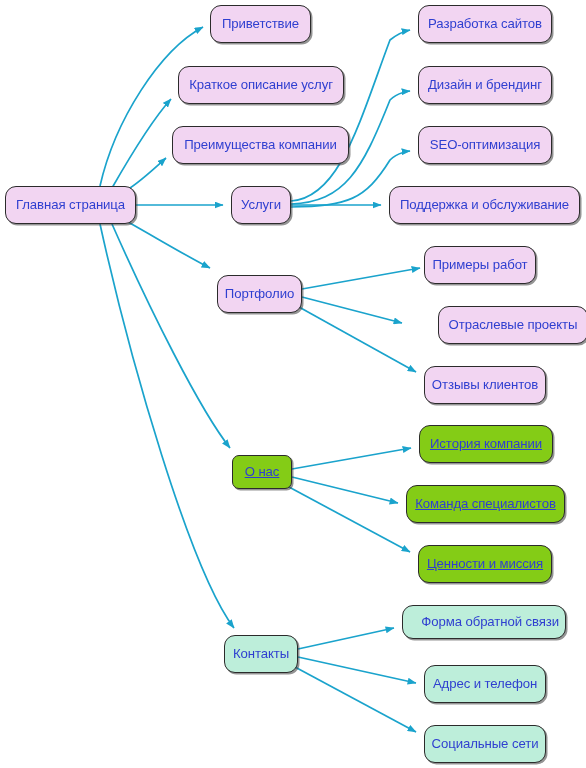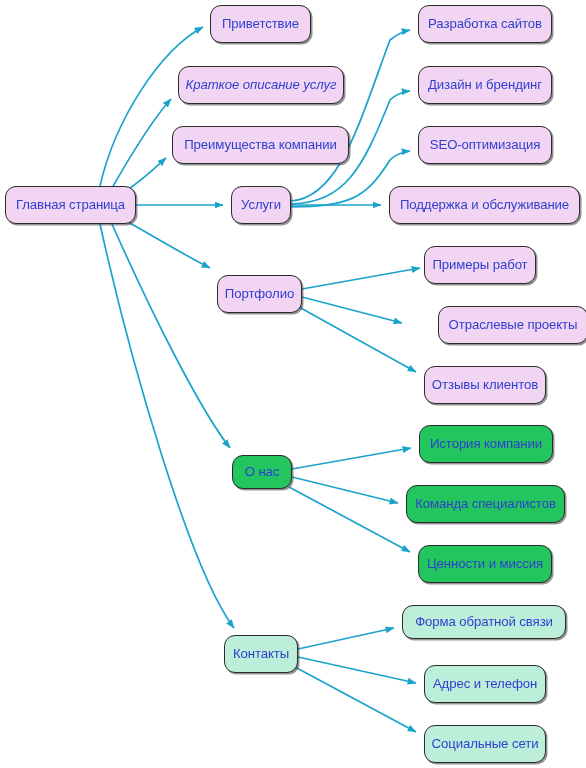--- a/index.html
+++ b/index.html
@@ -37,21 +37,21 @@
     text-align: center;
     color: #2f3fd0;
     font-size: 13.2px;
     line-height: 1;
     letter-spacing: -0.1px;
     white-space: nowrap;
     box-shadow: 1.5px 1.5px 0px rgba(60,60,60,0.55);
     padding: 16px 6px;
   }
   .fill-pink   { background: #f2d5f2; }
-  .fill-cyan   { background: #22c55e; }
+  .fill-cyan   { background: #84cc16; text-decoration: underline; }
   .fill-mint   { background: #bdeeda; }
 </style>
 </head>
 <body>
 
 <div id="diagram-root">
 
   <svg id="edge-layer" viewBox="0 0 586 768" width="586" height="768" xmlns="http://www.w3.org/2000/svg">
     <defs>
       <marker id="arrowhead" markerWidth="9" markerHeight="7" refX="8.4" refY="3.5" orient="auto" markerUnits="userSpaceOnUse">
@@ -82,21 +82,21 @@
       </g>
   </svg>
 
   <div id="nodes-layer">
       <div class="node fill-pink" style="left: 5px; top: 186px; width: 131px; height: 38px; text-align: center;">
         <span>Главная страница</span>
       </div>
       <div class="node fill-pink" style="left: 210px; top: 5px; width: 101px; height: 38px;">
         <span>Приветствие</span>
       </div>
-      <div class="node fill-pink" style="left: 178px; top: 66px; width: 166px; height: 38px; font-style: italic;">
+      <div class="node fill-pink" style="left: 178px; top: 66px; width: 166px; height: 38px;">
         <span>Краткое описание услуг</span>
       </div>
       <div class="node fill-pink" style="left: 172px; top: 126px; width: 177px; height: 38px;">
         <span>Преимущества компании</span>
       </div>
       <div class="node fill-pink" style="left: 231px; top: 186px; width: 60px; height: 38px;">
         <span>Услуги</span>
       </div>
       <div class="node fill-pink" style="left: 418px; top: 5px; width: 134px; height: 38px;">
         <span>Разработка сайтов</span>
@@ -115,36 +115,36 @@
       </div>
       <div class="node fill-pink" style="left: 424px; top: 246px; width: 112px; height: 38px;">
         <span>Примеры работ</span>
       </div>
       <div class="node fill-pink" style="left: 410px; top: 306px; width: 150px; height: 38px; margin-left: 28px;">
         <span>Отраслевые проекты</span>
       </div>
       <div class="node fill-pink" style="left: 424px; top: 366px; width: 122px; height: 38px;">
         <span>Отзывы клиентов</span>
       </div>
-      <div class="node fill-cyan" style="left: 232px; top: 455px; width: 60px; height: 32px;">
+      <div class="node fill-cyan" style="left: 232px; top: 455px; width: 60px; height: 32px; border-radius: 7px;">
         <span>О нас</span>
       </div>
       <div class="node fill-cyan" style="left: 419px; top: 425px; width: 134px; height: 38px;">
         <span>История компании</span>
       </div>
       <div class="node fill-cyan" style="left: 406px; top: 485px; width: 159px; height: 38px;">
         <span>Команда специалистов</span>
       </div>
       <div class="node fill-cyan" style="left: 418px; top: 545px; width: 134px; height: 38px;">
         <span>Ценности и миссия</span>
       </div>
       <div class="node fill-mint" style="left: 224px; top: 635px; width: 74px; height: 38px;">
         <span>Контакты</span>
       </div>
-      <div class="node fill-mint" style="left: 402px; top: 605px; width: 164px; height: 32px;">
+      <div class="node fill-mint" style="left: 402px; top: 605px; width: 164px; height: 32px; justify-content: flex-end;">
         <span>Форма обратной связи</span>
       </div>
       <div class="node fill-mint" style="left: 424px; top: 665px; width: 122px; height: 38px;">
         <span>Адрес и телефон</span>
       </div>
       <div class="node fill-mint" style="left: 424px; top: 725px; width: 122px; height: 38px; align-items: center;">
         <span>Социальные сети</span>
       </div>
     </div>
 

